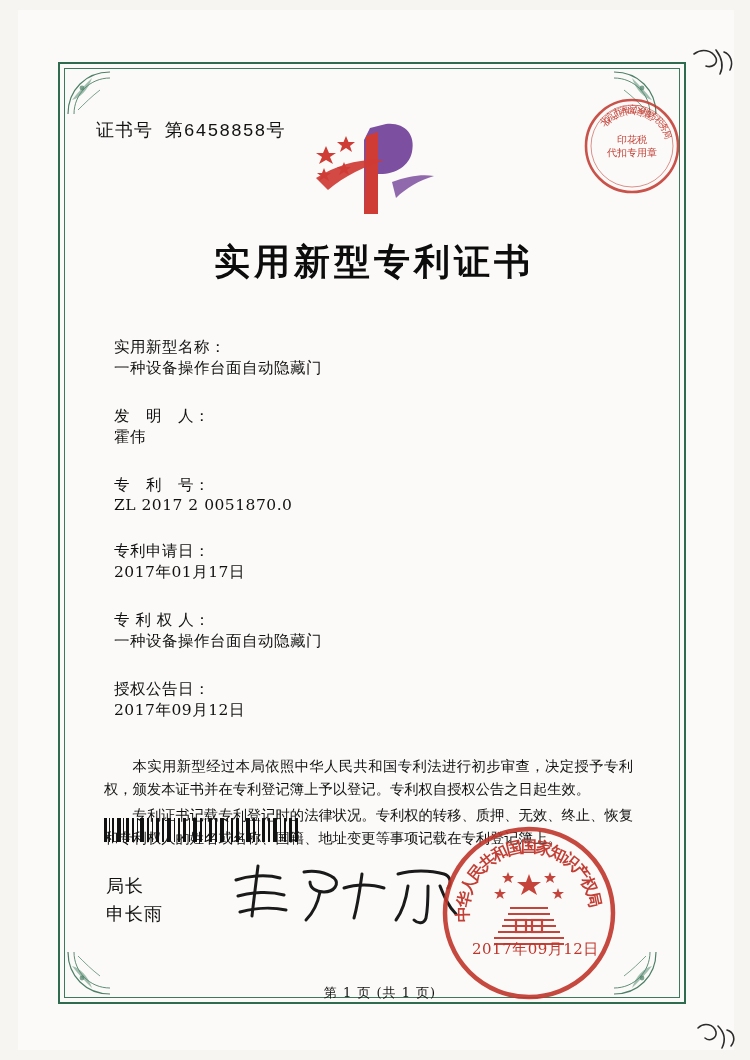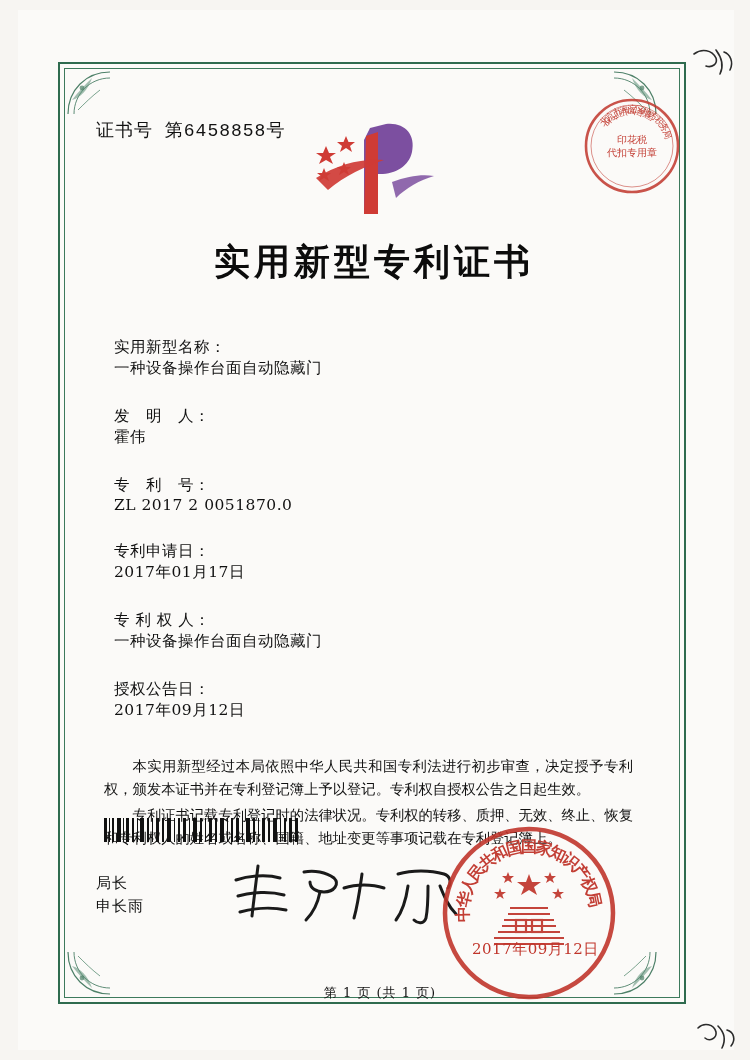--- a/index.html
+++ b/index.html
@@ -144,24 +144,24 @@
     position: absolute;
     left: 8px;
     top: 718px;
     width: 196px;
     height: 24px;
   }
 
   
   .sig-block {
     position: absolute;
-    left: 0;
+    left: 10px;
     top: 772px;
     font-family: "DejaVu Serif", "Liberation Serif", serif;
-    font-size: 15px;
+    font-size: 18px;
     line-height: 1.55;
     color: #111;
     letter-spacing: 1px;
   }
   .handwriting {
     position: absolute;
     left: 126px;
     top: 758px;
     width: 260px;
     height: 70px;

